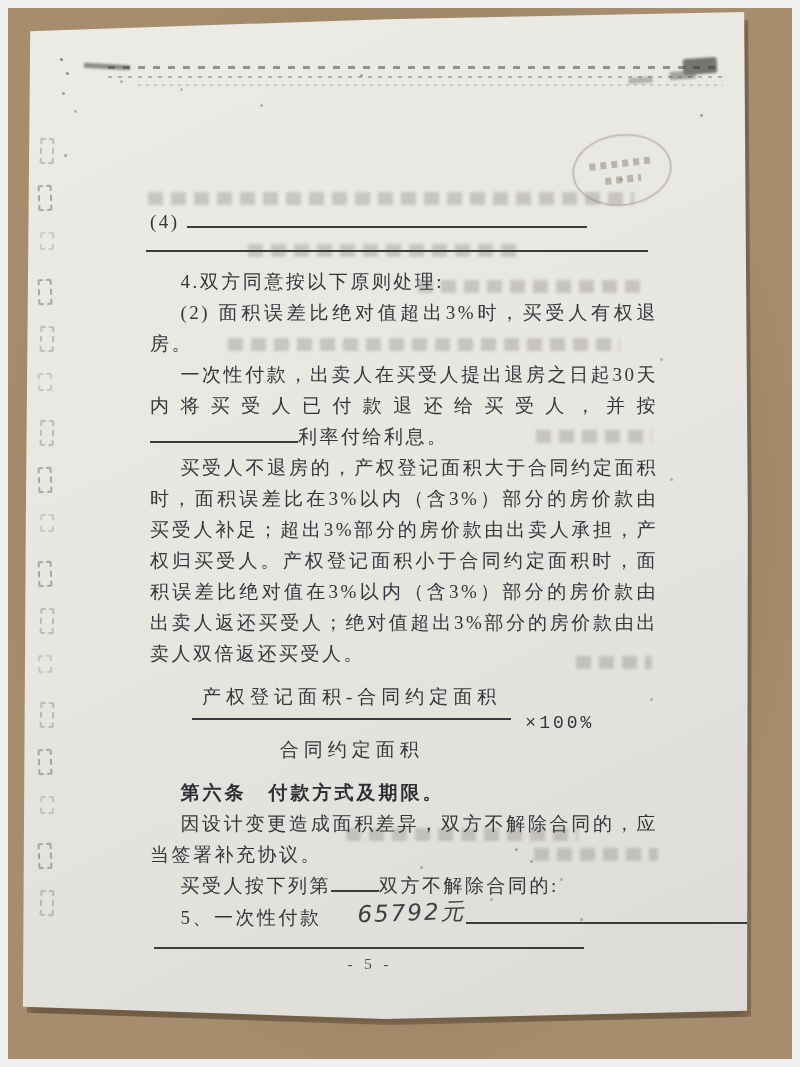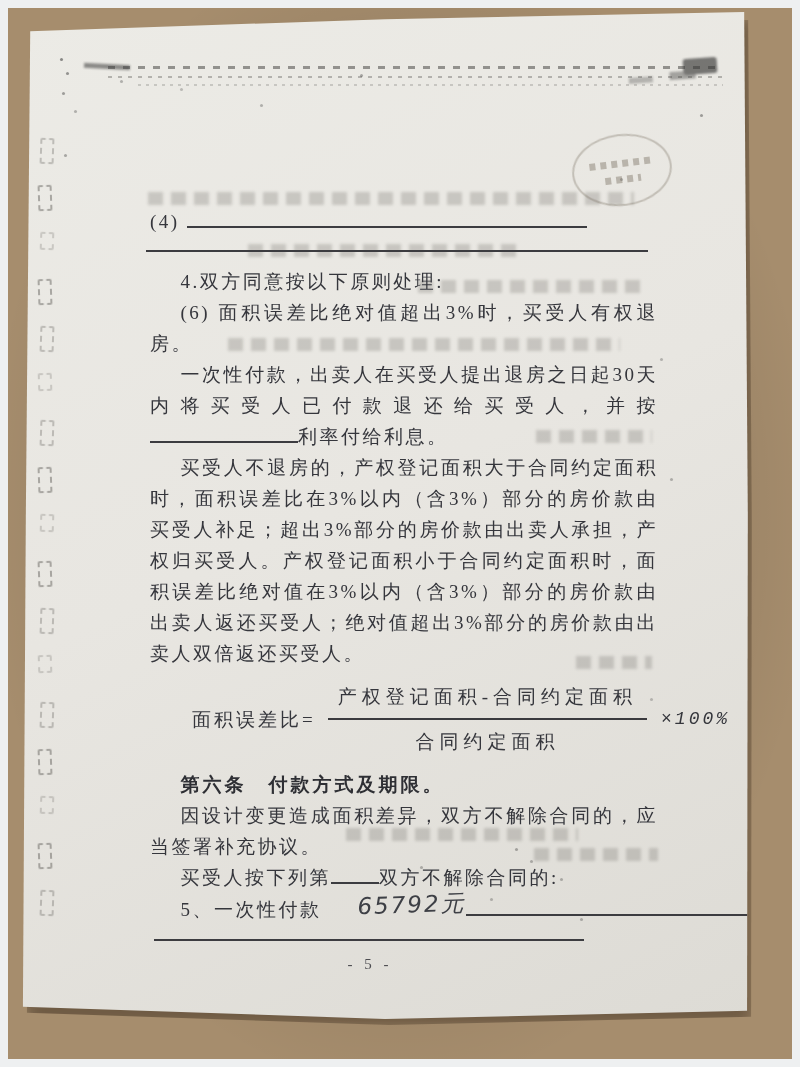--- a/index.html
+++ b/index.html
@@ -108,22 +108,22 @@
   .rule-line { border-bottom:2px solid #3c3c40; height:0; }
   .rule-line.first { width:502px; margin:13px 0 14px -4px; }
   .rule-line.last { width:430px; margin:14px 0 0 4px; }
 
   .heading { font-weight:bold; letter-spacing:3px; color:#2e2f34; margin-top:4px !important; }
 
   .formula { display:flex; align-items:center; margin:12px 0 12px 42px !important; letter-spacing:3px; }
   .formula .lhs { margin-right:12px; white-space:nowrap; }
   .fraction { display:flex; flex-direction:column; align-items:center; }
   .fraction .num { align-self:stretch; text-align:center; border-bottom:2px solid #3a3a3e; padding:0 10px 6px; white-space:nowrap; letter-spacing:5px; }
-  .fraction .den { padding-top:6px; white-space:nowrap; letter-spacing:5px; }
-  .formula .rhs { margin-left:14px; white-space:nowrap; font-family:"Liberation Mono","DejaVu Sans Mono",monospace; font-size:18px;font-style:italic; }
+  .fraction .den { padding-top:14px; white-space:nowrap; letter-spacing:5px; }
+  .formula .rhs { margin-left:14px; white-space:nowrap; font-family:"Liberation Mono","DejaVu Sans Mono",monospace; font-size:18px; }
 
   .handwriting {
     display:inline-block; position:relative; top:-3px;
     font-family:"DejaVu Sans",sans-serif; font-style:italic; font-size:23px;
     letter-spacing:2px; color:#3e4046; transform:rotate(-2deg); margin-left:6px; margin-right:-2px;
   }
   .pay-line { white-space:nowrap; }
 
   .page-number {
     position:absolute; left:0; right:30px; top:948px; text-align:center;
@@ -174,28 +174,27 @@
     <div class="content">
 
       <p><span>(4)</span>
         <span class="blank w-item4"></span></p>
 
       <div class="rule-line first"></div>
 
       <p class="indent">4.双方同意按以下原则处理:</p>
 
 
-      <p class="indent">(6) 面积误差比绝对值超出3%时，买受人有权退房。</p>
+      <p class="indent">(2) 面积误差比绝对值超出3%时，买受人有权退房。</p>
 
       <p class="indent"><span>一次性付款，出卖人在买受人提出退房之日起30天内将买受人已付款退还给买受人，并按</span><span class="blank w-rate"></span><span>利率付给利息。</span></p>
 
       <p class="indent">买受人不退房的，产权登记面积大于合同约定面积时，面积误差比在3%以内（含3%）部分的房价款由买受人补足；超出3%部分的房价款由出卖人承担，产权归买受人。产权登记面积小于合同约定面积时，面积误差比绝对值在3%以内（含3%）部分的房价款由出卖人返还买受人；绝对值超出3%部分的房价款由出卖人双倍返还买受人。</p>
 
       <div class="formula">
-        <span class="lhs">面积误差比=</span>
         <span class="fraction">
           <span class="num">产权登记面积-合同约定面积</span>
           <span class="den">合同约定面积</span>
         </span>
         <span class="rhs">×100%</span>
       </div>
 
       <p class="indent heading">第六条　付款方式及期限。</p>
 
       <p class="indent">因设计变更造成面积差异，双方不解除合同的，应当签署补充协议。</p>

